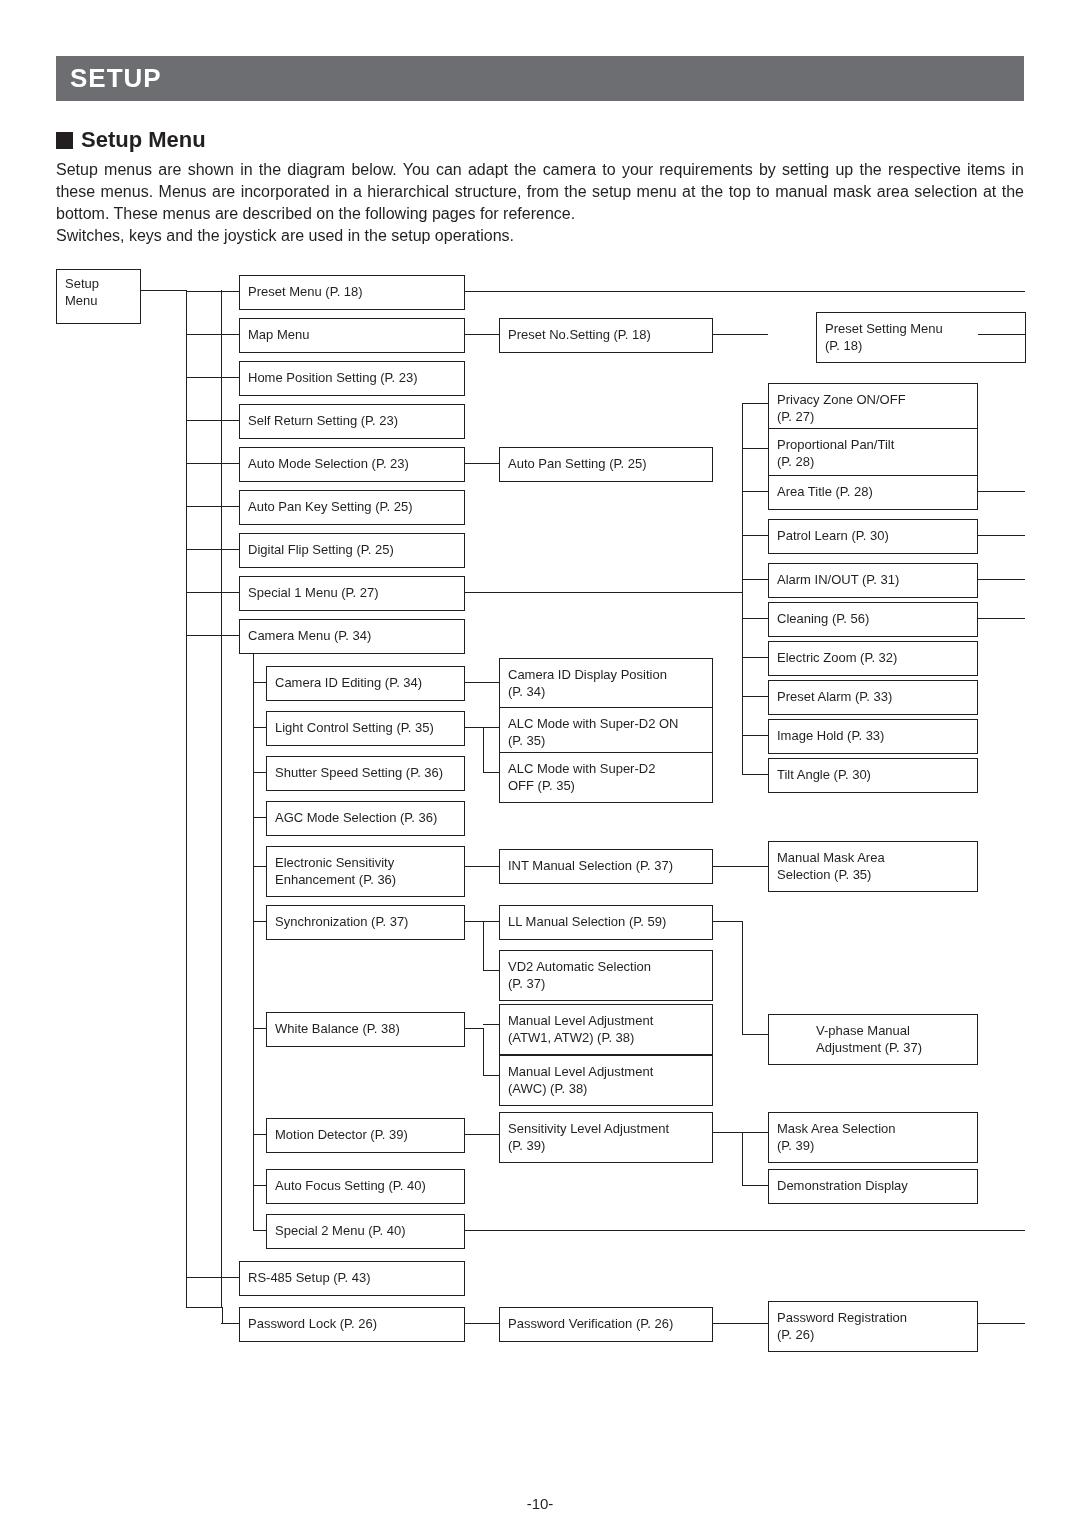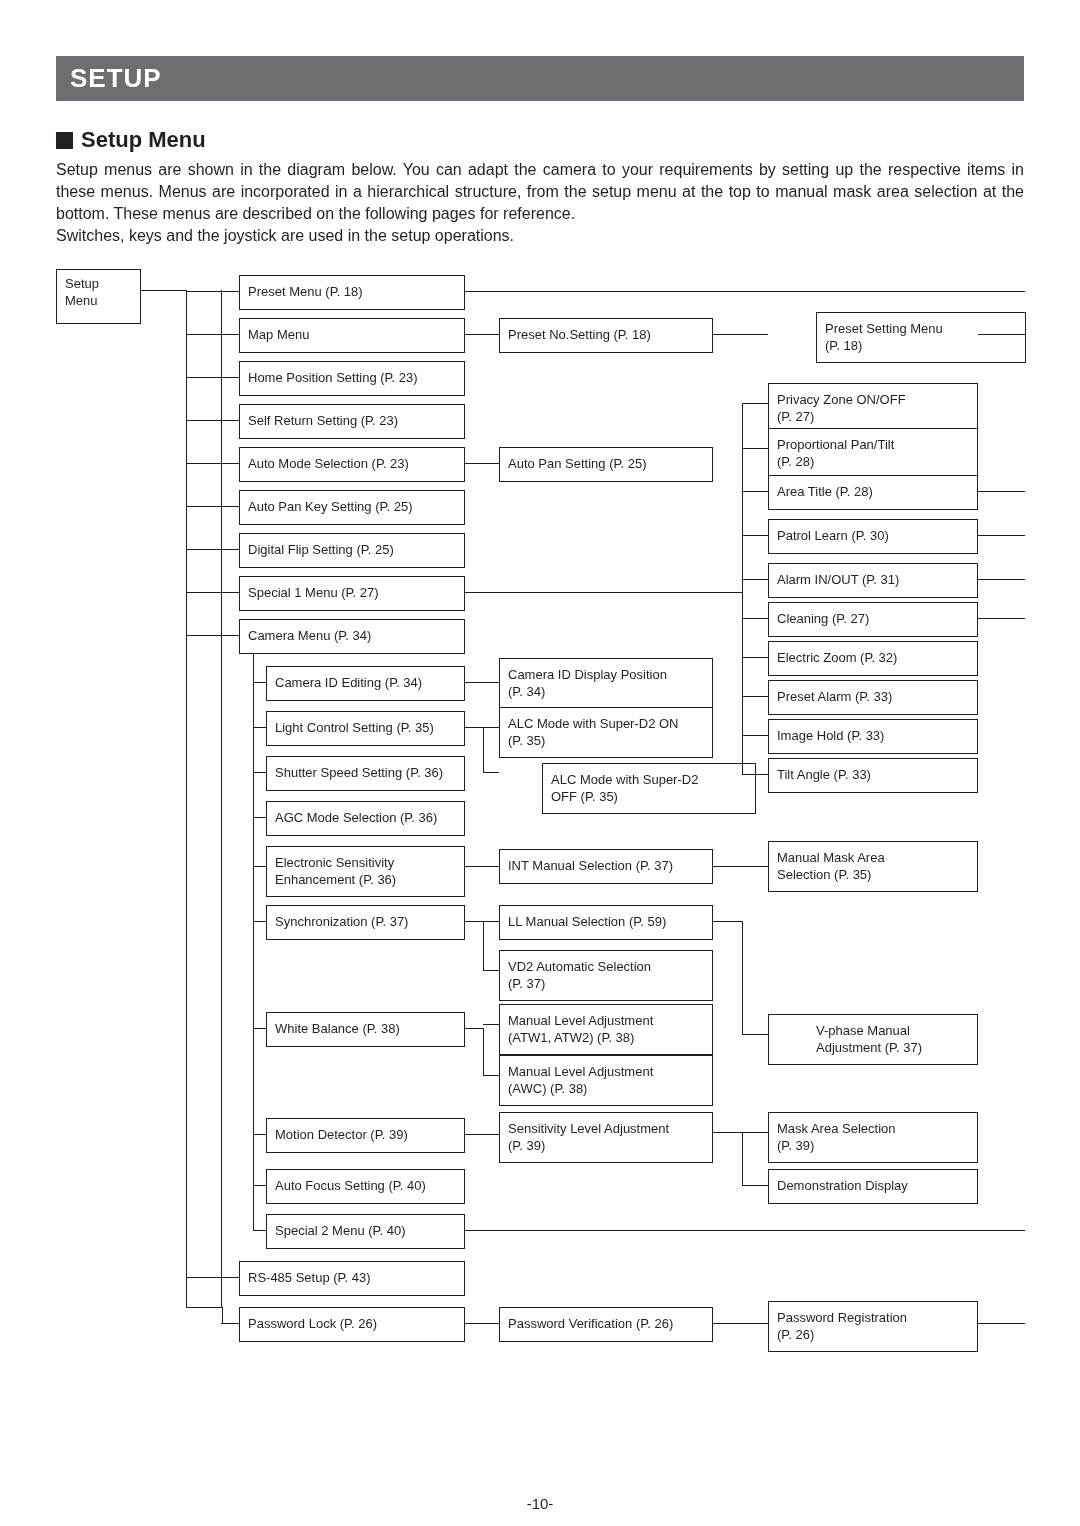--- a/index.html
+++ b/index.html
@@ -152,21 +152,21 @@
   <div class="hline" style="left:130px; top:1038px; width:36px;"></div>
   <div class="hline" style="left:165px; top:1054px; width:18px;"></div>
   <div class="vline" style="left:166px; top:1038px; height:17px;"></div>
 
   <div class="box c3" style="top:49px;">Preset No.Setting (P. 18)</div>
   <div class="box c3" style="top:178px;">Auto Pan Setting (P. 25)</div>
   <div class="box c3" style="top:389px; white-space:pre-line;">Camera ID Display Position
 (P. 34)</div>
   <div class="box c3" style="top:438px; white-space:pre-line;">ALC Mode with Super-D2 ON
 (P. 35)</div>
-  <div class="box c3" style="top:494px; white-space:pre-line;margin-left:43px;">ALC Mode with Super-D2
+  <div class="box c3" style="top:483px; white-space:pre-line;">ALC Mode with Super-D2
 OFF (P. 35)</div>
   <div class="box c3" style="top:580px;">INT Manual Selection (P. 37)</div>
   <div class="box c3" style="top:636px;">LL Manual Selection (P. 59)</div>
   <div class="box c3" style="top:681px; white-space:pre-line;">VD2 Automatic Selection
 (P. 37)</div>
   <div class="box c3" style="top:735px; white-space:pre-line;">Manual Level Adjustment
 (ATW1, ATW2) (P. 38)</div>
   <div class="box c3" style="top:786px; white-space:pre-line;">Manual Level Adjustment
 (AWC) (P. 38)</div>
   <div class="box c3" style="top:843px; white-space:pre-line;">Sensitivity Level Adjustment
@@ -199,25 +199,25 @@
 
   <div class="box c4" style="top:43px; white-space:pre-line;margin-left:48px;">Preset Setting Menu
 (P. 18)</div>
   <div class="box c4" style="top:114px; white-space:pre-line;">Privacy Zone ON/OFF
 (P. 27)</div>
   <div class="box c4" style="top:159px; white-space:pre-line;">Proportional Pan/Tilt
 (P. 28)</div>
   <div class="box c4" style="top:206px;">Area Title (P. 28)</div>
   <div class="box c4" style="top:250px;">Patrol Learn (P. 30)</div>
   <div class="box c4" style="top:294px;">Alarm IN/OUT (P. 31)</div>
-  <div class="box c4" style="top:333px;">Cleaning (P. 27)</div>
+  <div class="box c4" style="top:333px;">Cleaning (P. 56)</div>
   <div class="box c4" style="top:372px;">Electric Zoom (P. 32)</div>
   <div class="box c4" style="top:411px;">Preset Alarm (P. 33)</div>
   <div class="box c4" style="top:450px;">Image Hold (P. 33)</div>
-  <div class="box c4" style="top:489px;">Tilt Angle (P. 33)</div>
+  <div class="box c4" style="top:489px;">Tilt Angle (P. 30)</div>
   <div class="box c4" style="top:572px; white-space:pre-line;">Manual Mask Area
 Selection (P. 35)</div>
   <div class="box c4" style="top:745px; white-space:pre-line;padding-left:47px;">V-phase Manual
 Adjustment (P. 37)</div>
   <div class="box c4" style="top:843px; white-space:pre-line;">Mask Area Selection
 (P. 39)</div>
   <div class="box c4" style="top:900px;">Demonstration Display</div>
   <div class="box c4" style="top:1032px; white-space:pre-line;">Password Registration
 (P. 26)</div>
 

